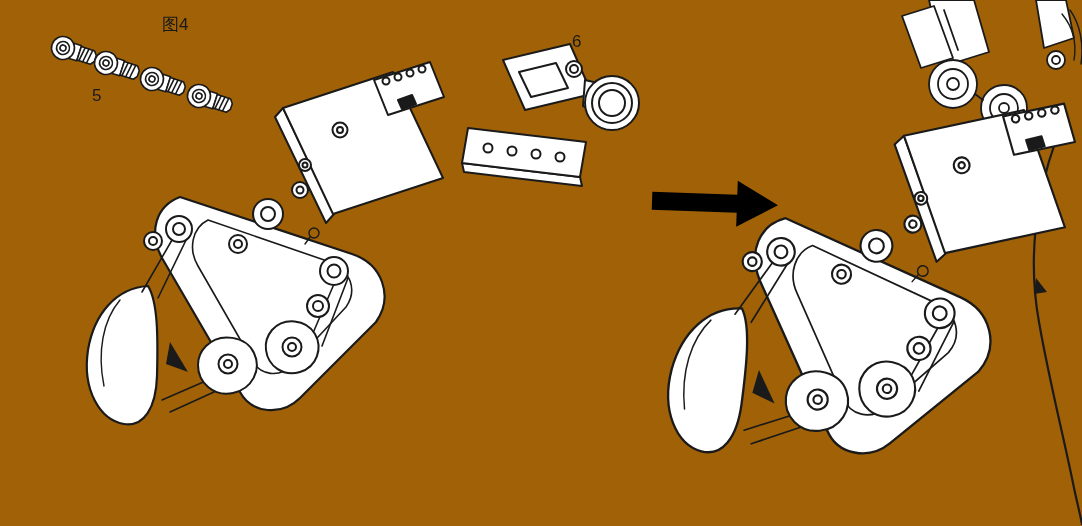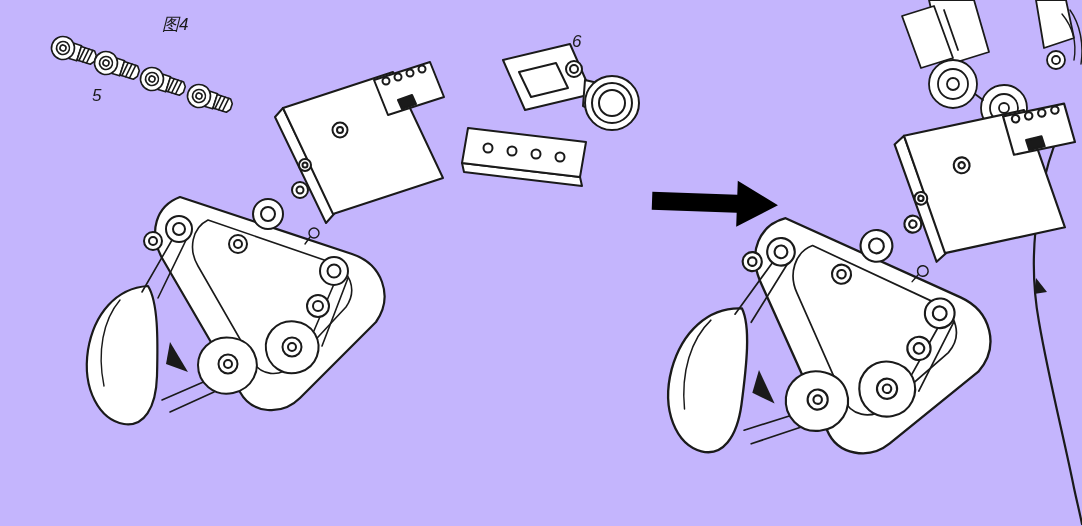--- a/index.html
+++ b/index.html
@@ -4,24 +4,23 @@
 <style>
   html, body {
     margin: 0;
     padding: 0;
     background: #ffffff;
   }
   .figure-canvas {
     position: relative;
     width: 1082px;
     height: 526px;
-    background: #c4b5fd;
+    background: #a16207;
     overflow: hidden;
     font-family: "Liberation Sans", sans-serif;
-    font-style: italic;
   }
   svg text {
     font-family: "Liberation Sans", sans-serif;
     font-size: 17px;
     fill: #1a1a1a;
   }
 </style>
 </head>
 <body>
 

